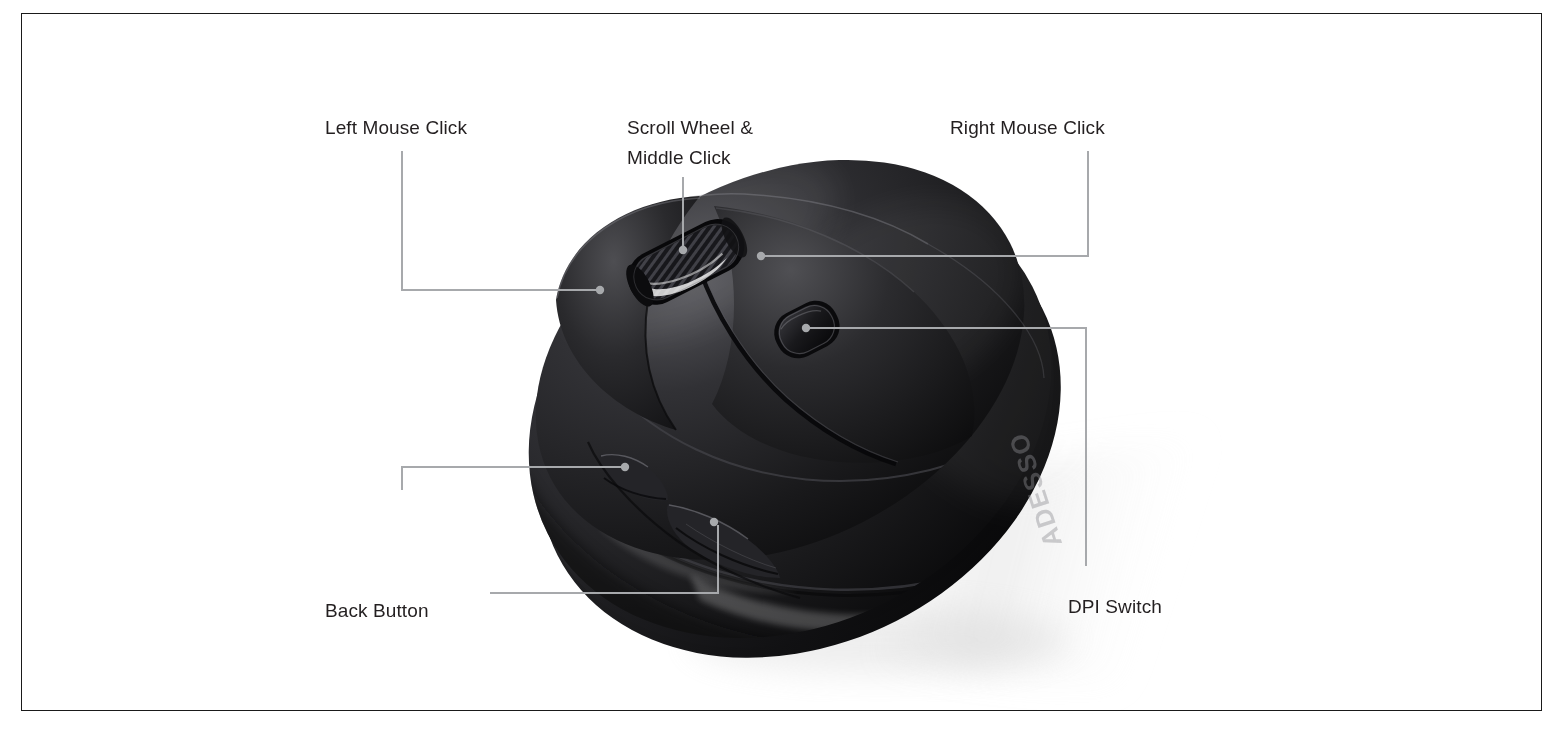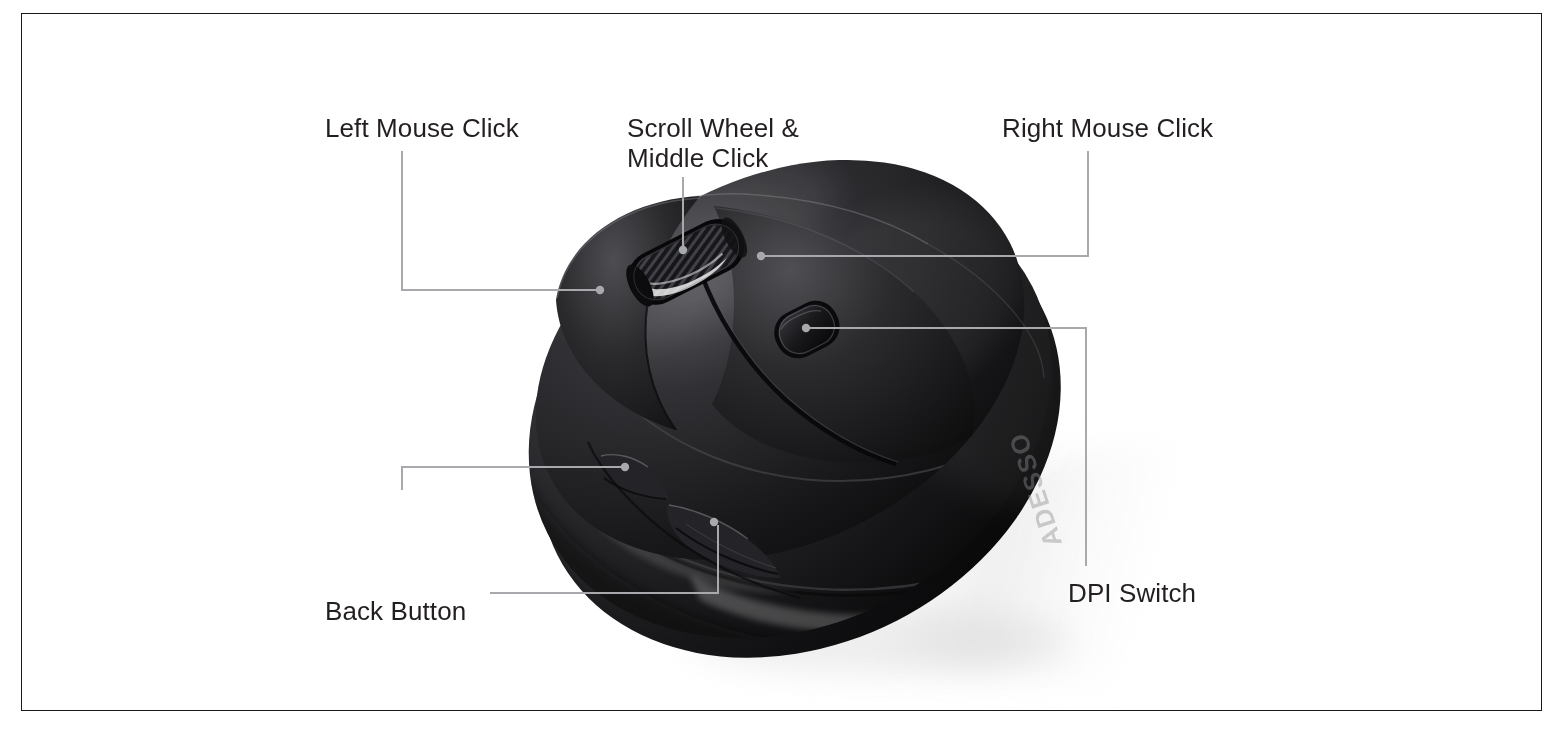--- a/index.html
+++ b/index.html
@@ -29,32 +29,32 @@
   #art {
     position: absolute;
     left: 0;
     top: 0;
     width: 1561px;
     height: 729px;
   }
   .callout-label {
     position: absolute;
     font-family: "Liberation Sans", sans-serif;
-    font-size: 26px;
+    font-size: 19px;
     line-height: 30px;
     color: #231f20;
     white-space: pre;
     letter-spacing: 0.1px;
   }
   #lbl-left   { left: 325px; top: 113px; }
   #lbl-scroll { left: 627px; top: 113px; }
-  #lbl-right  { left: 1002px; top: 113px; }
+  #lbl-right  { left: 950px; top: 113px; }
   #lbl-forward{ left: 325px; top: 492px; }
   #lbl-back   { left: 325px; top: 596px; }
-  #lbl-dpi    { left: 1068px; top: 578px; }
+  #lbl-dpi    { left: 1068px; top: 592px; }
 </style>
 </head>
 <body>
 
 <div id="stage">
 
   <div id="frame"></div>
 
   <svg id="art" viewBox="0 0 1561 729">
     <defs>

